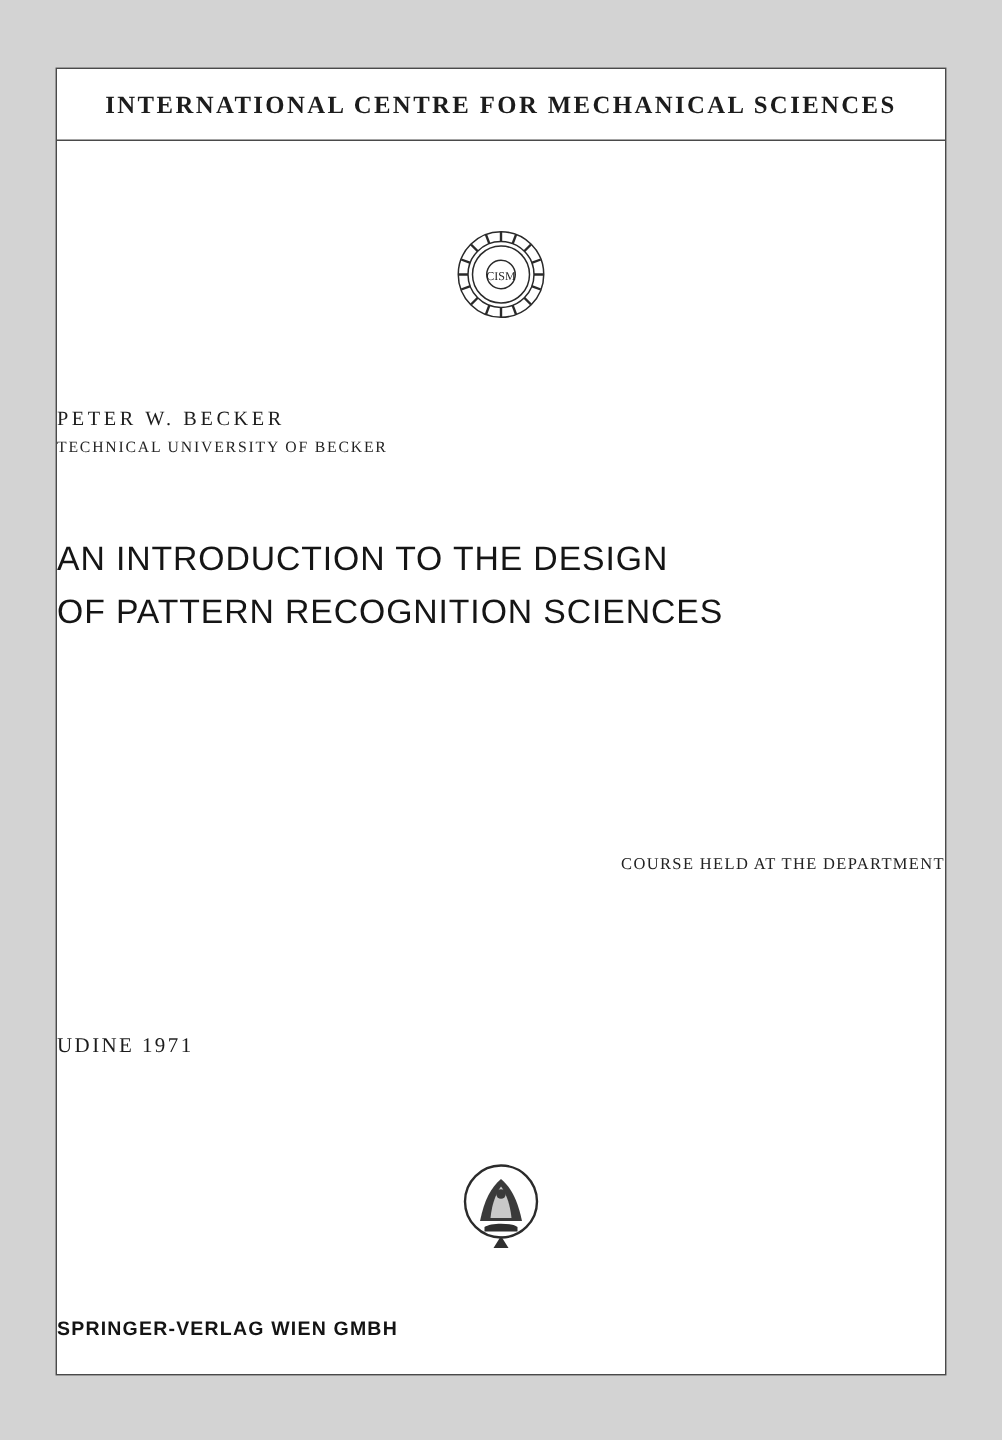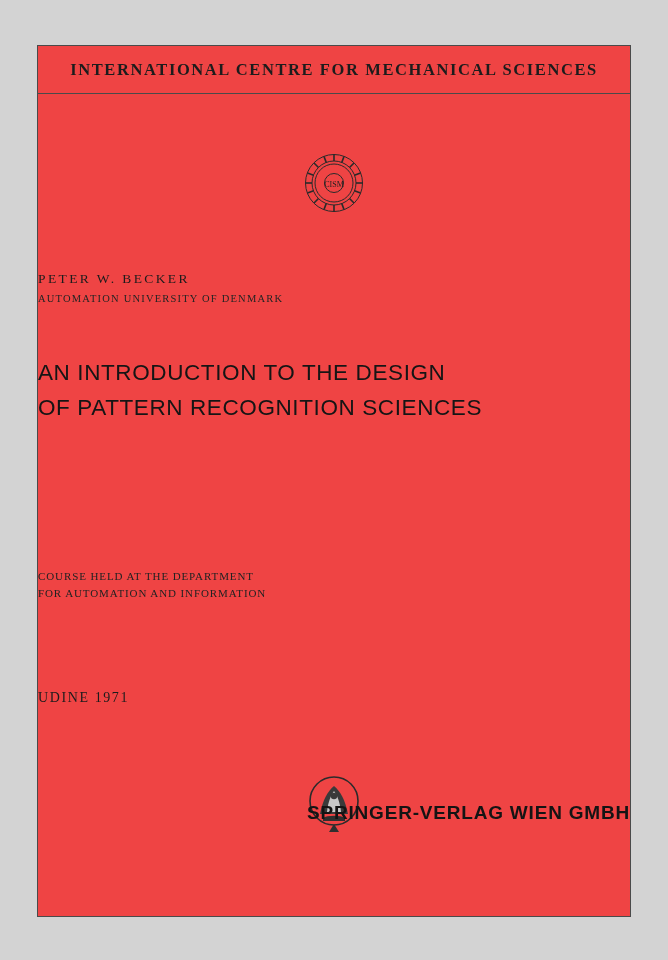--- a/index.html
+++ b/index.html
@@ -21,21 +21,21 @@
     box-sizing: border-box;
   }
   .frame {
     position: absolute;
     left: 37px;
     top: 45px;
     width: 594px;
     height: 872px;
     border: 1px solid #4a4a4a;
     box-sizing: border-box;
-    background: #ef4444;
+    background: #ffffff;
   }
   .band-top {
     position: absolute;
     left: 0;
     top: 0;
     width: 100%;
     height: 48px;
     border-bottom: 1px solid #4a4a4a;
     box-sizing: border-box;
     display: flex;
@@ -98,21 +98,21 @@
     letter-spacing: 0.6px;
     line-height: 1.55;
     color: #151515;
   }
   .main-title .line2 { display: block; }
   .course-note {
     position: absolute;
     left: 0;
     top: 522px;
     width: 100%;
-    text-align: left;
+    text-align: right;
     font-size: 11px;
     letter-spacing: 0.9px;
     line-height: 1.55;
     color: #222;
   }
   .place-year {
     position: absolute;
     left: 0;
     top: 644px;
     width: 100%;
@@ -125,25 +125,25 @@
     position: absolute;
     left: 50%;
     top: 728px;
     transform: translateX(-50%);
     width: 54px;
     height: 62px;
   }
   .publisher-name {
     position: absolute;
     left: 0;
-    top: 756px;
-    width: 100%;
-    text-align: right;
+    top: 832px;
+    width: 100%;
+    text-align: left;
     font-family: "Liberation Sans", sans-serif;
-    font-size: 19px;
+    font-size: 13px;
     font-weight: bold;
     letter-spacing: 0.8px;
     color: #141414;
   }
 </style>
 </head>
 <body>
 
 <div class="page">
   <div class="frame">
@@ -178,31 +178,30 @@
           <line x1="50.4" y1="37.7" x2="56.5" y2="40"></line>
           <line x1="3.5" y1="40" x2="9.6" y2="37.7"></line>
           <line x1="50.4" y1="22.3" x2="56.5" y2="20"></line>
         </g>
         <text x="30" y="33.5" text-anchor="middle" font-family="Liberation Serif, serif" font-size="8" fill="#1f1f1f">CISM</text>
       </svg>
     </div>
 
     <div class="author-block">
       <div class="author-name">PETER  W.  BECKER</div>
-      <div class="author-affil">AUTOMATION  UNIVERSITY  OF  DENMARK</div>
+      <div class="author-affil">TECHNICAL  UNIVERSITY  OF  BECKER</div>
     </div>
 
     <div class="main-title">
       <span class="line1">AN INTRODUCTION TO THE DESIGN</span>
       <span class="line2">OF PATTERN RECOGNITION SCIENCES</span>
     </div>
 
     <div class="course-note">
       <div>COURSE HELD AT THE DEPARTMENT</div>
-      <div>FOR AUTOMATION AND INFORMATION</div>
     </div>
 
     <div class="place-year">UDINE  1971</div>
 
     <div class="publisher-logo">
       <svg viewBox="0 0 54 62" width="54" height="62" aria-hidden="true">
         <circle cx="27" cy="27" r="24" fill="none" stroke="#2b2b2b" stroke-width="1.6"></circle>
         <path d="M13 40 C16 26 20 18 27 12 C34 18 38 26 41 40 Z" fill="#3a3a3a"></path>
         <path d="M20 38 C21 28 24 21 27 17 C30 21 33 28 34 38 Z" fill="#c9c9c9"></path>
         <circle cx="27" cy="22" r="3.2" fill="#3a3a3a"></circle>

